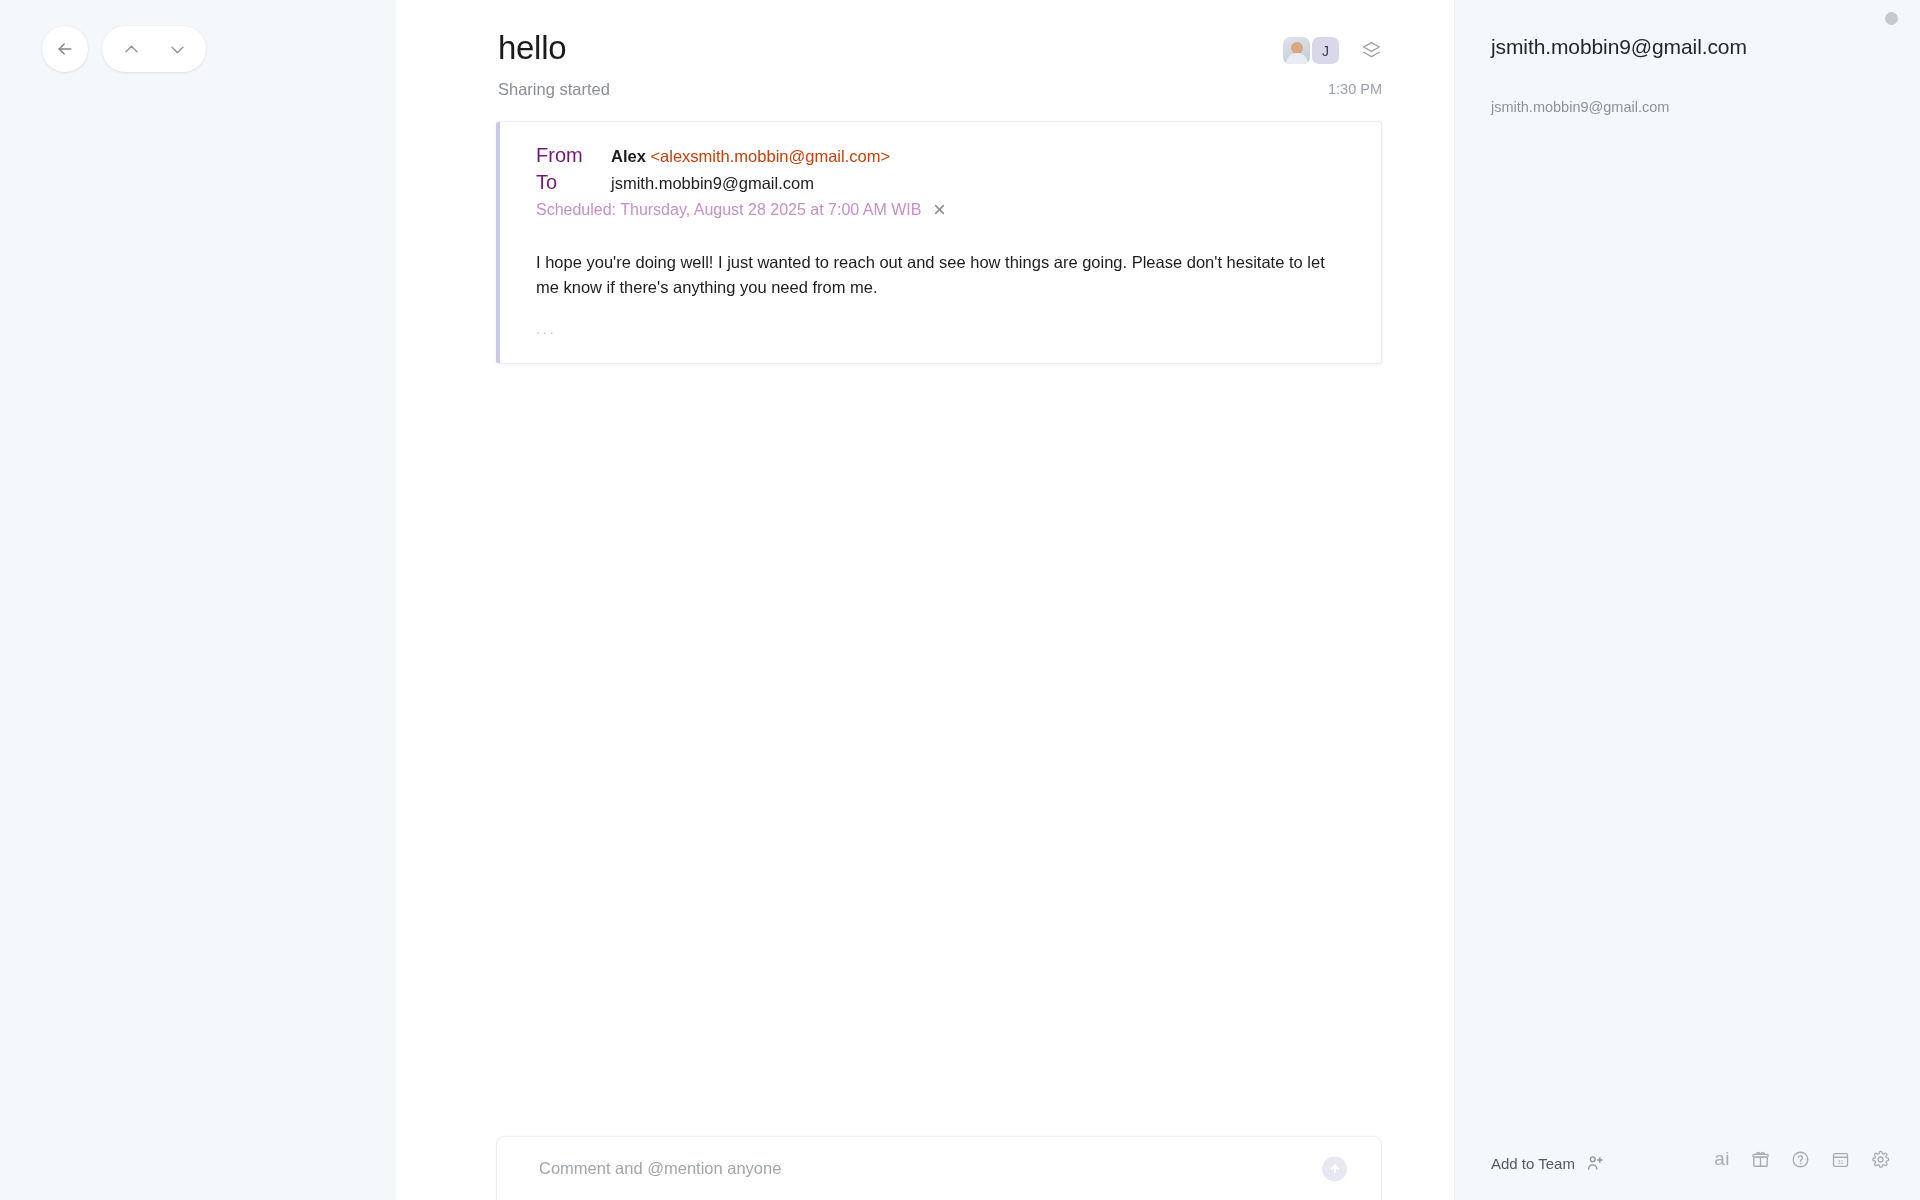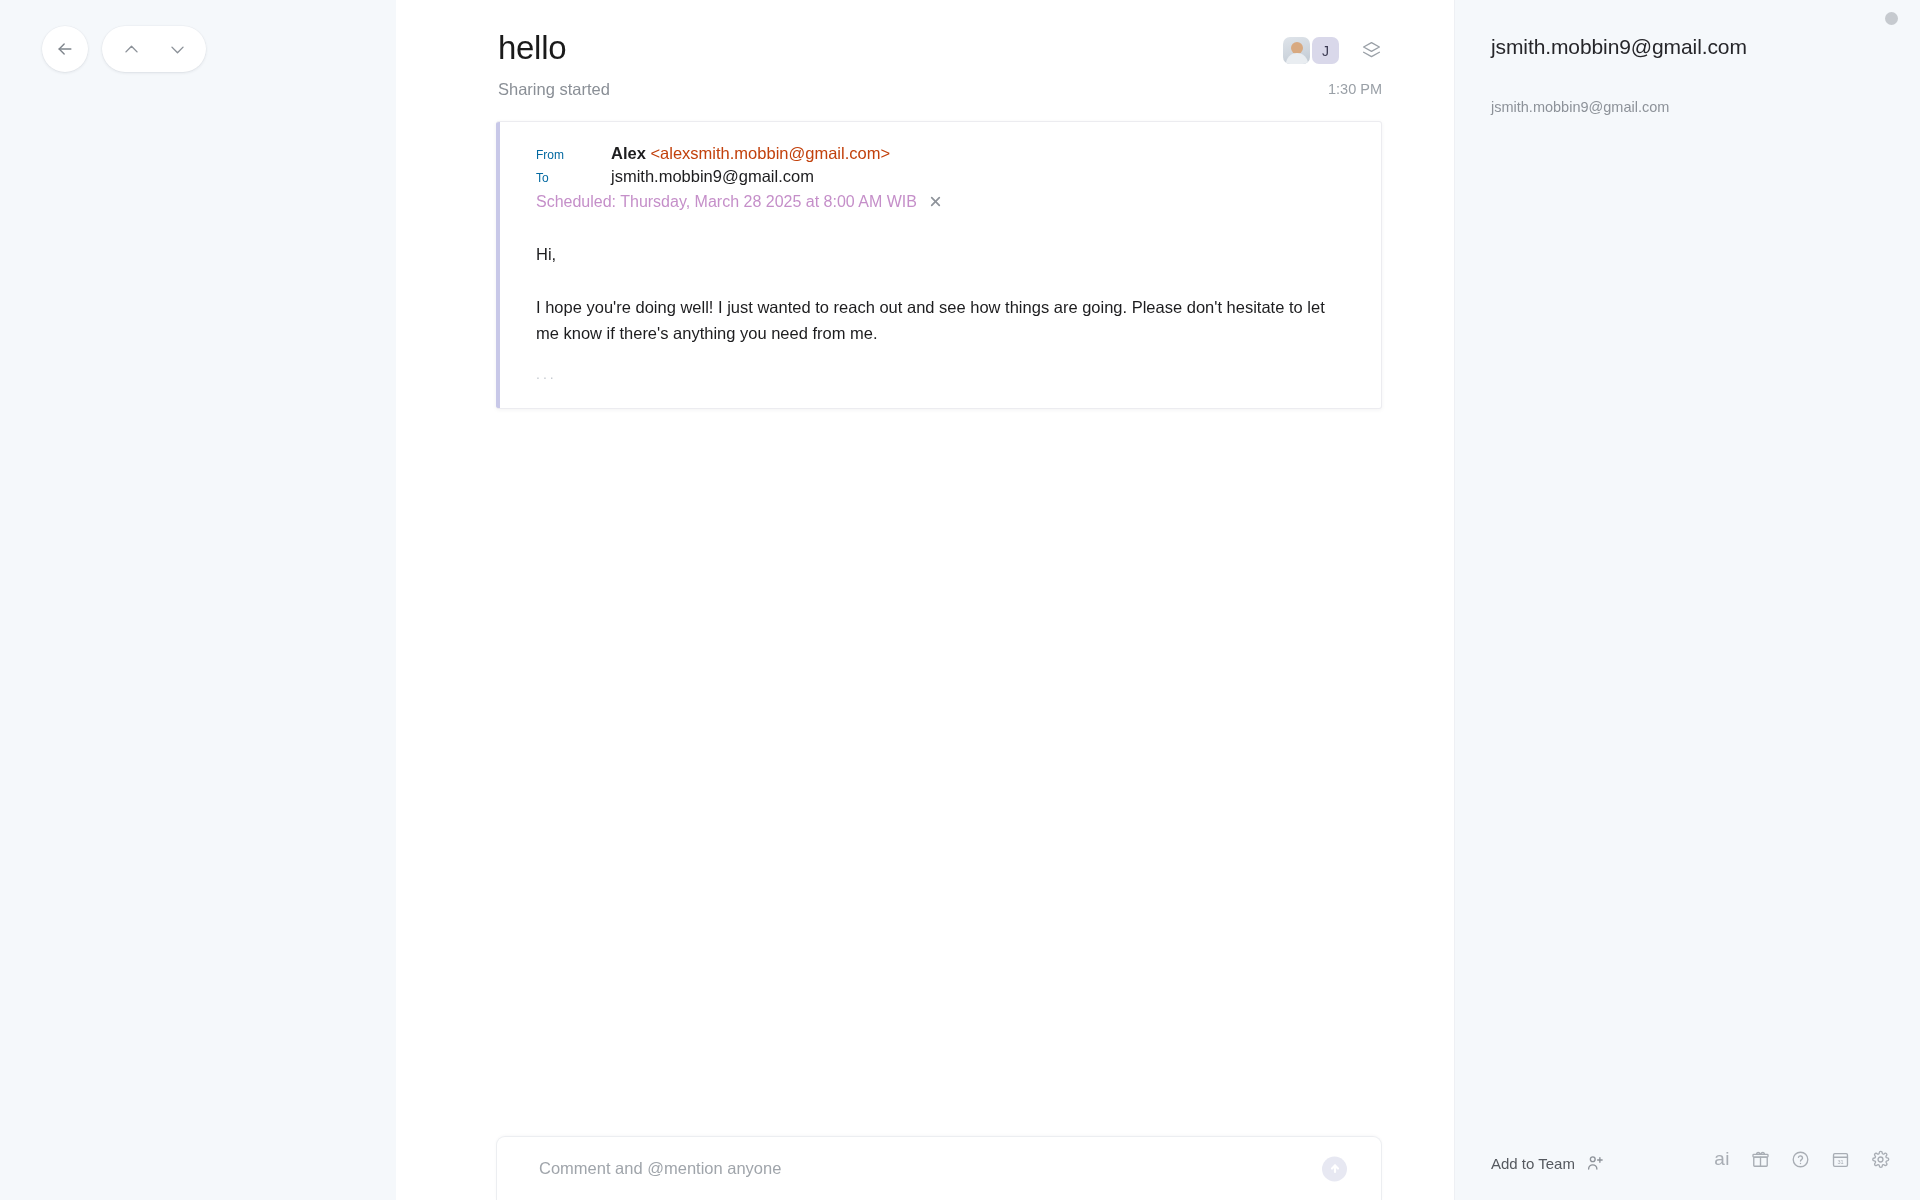--- a/index.html
+++ b/index.html
@@ -90,21 +90,21 @@
     padding:22px 30px 26px 40px;
     max-width:898px; overflow:hidden;
   }
   .accent-bar {
     position:absolute; left:0; top:0; bottom:0; width:4px;
     background:#c8c8e8;
   }
   .hdr-line { display:flex; align-items:baseline; margin-bottom:4px; }
   .hdr-key {
     width:75px; flex:0 0 75px;
-    font-size:12px; color:#0369a1; font-weight:400;
+    font-size:20px; color:#701a75; font-weight:400;
   }
   .hdr-val { font-size:16.5px; color:#1d1d1f; }
   .hdr-val .name { font-weight:700; }
   .hdr-val .addr { color:#c2410c; font-weight:400; }
   .scheduled-line {
     display:flex; align-items:center; gap:12px;
     margin-top:7px; font-size:16px; color:#c58fc9;
   }
   .sched-x { cursor:pointer; display:flex; align-items:center; }
 
@@ -240,31 +240,30 @@
             <span class="addr">&lt;alexsmith.mobbin@gmail.com&gt;</span>
           </div>
         </div>
 
         <div class="hdr-line">
           <div class="hdr-key">To</div>
           <div class="hdr-val">jsmith.mobbin9@gmail.com</div>
         </div>
 
         <div class="scheduled-line">
-          <span>Scheduled: Thursday, March 28 2025 at 8:00 AM WIB</span>
+          <span>Scheduled: Thursday, August 28 2025 at 7:00 AM WIB</span>
           <span class="sched-x">
             <svg class="ico" width="13" height="13" viewBox="0 0 24 24" fill="none" stroke="#8e939a" stroke-width="1.7" stroke-linecap="round">
               <line x1="5" y1="5" x2="19" y2="19"></line>
               <line x1="19" y1="5" x2="5" y2="19"></line>
             </svg>
           </span>
         </div>
 
         <div class="body-text">
-          <p>Hi,</p>
           <p>I hope you're doing well! I just wanted to reach out and see how things are going. Please don't hesitate to let me know if there's anything you need from me.</p>
           <div class="truncation">...</div>
         </div>
       </div>
     </div>
 
     <div class="comment-wrap">
       <div class="comment-box">
         <input class="comment-input" type="text" placeholder="Comment and @mention anyone" style="">
         <div class="send-btn">

